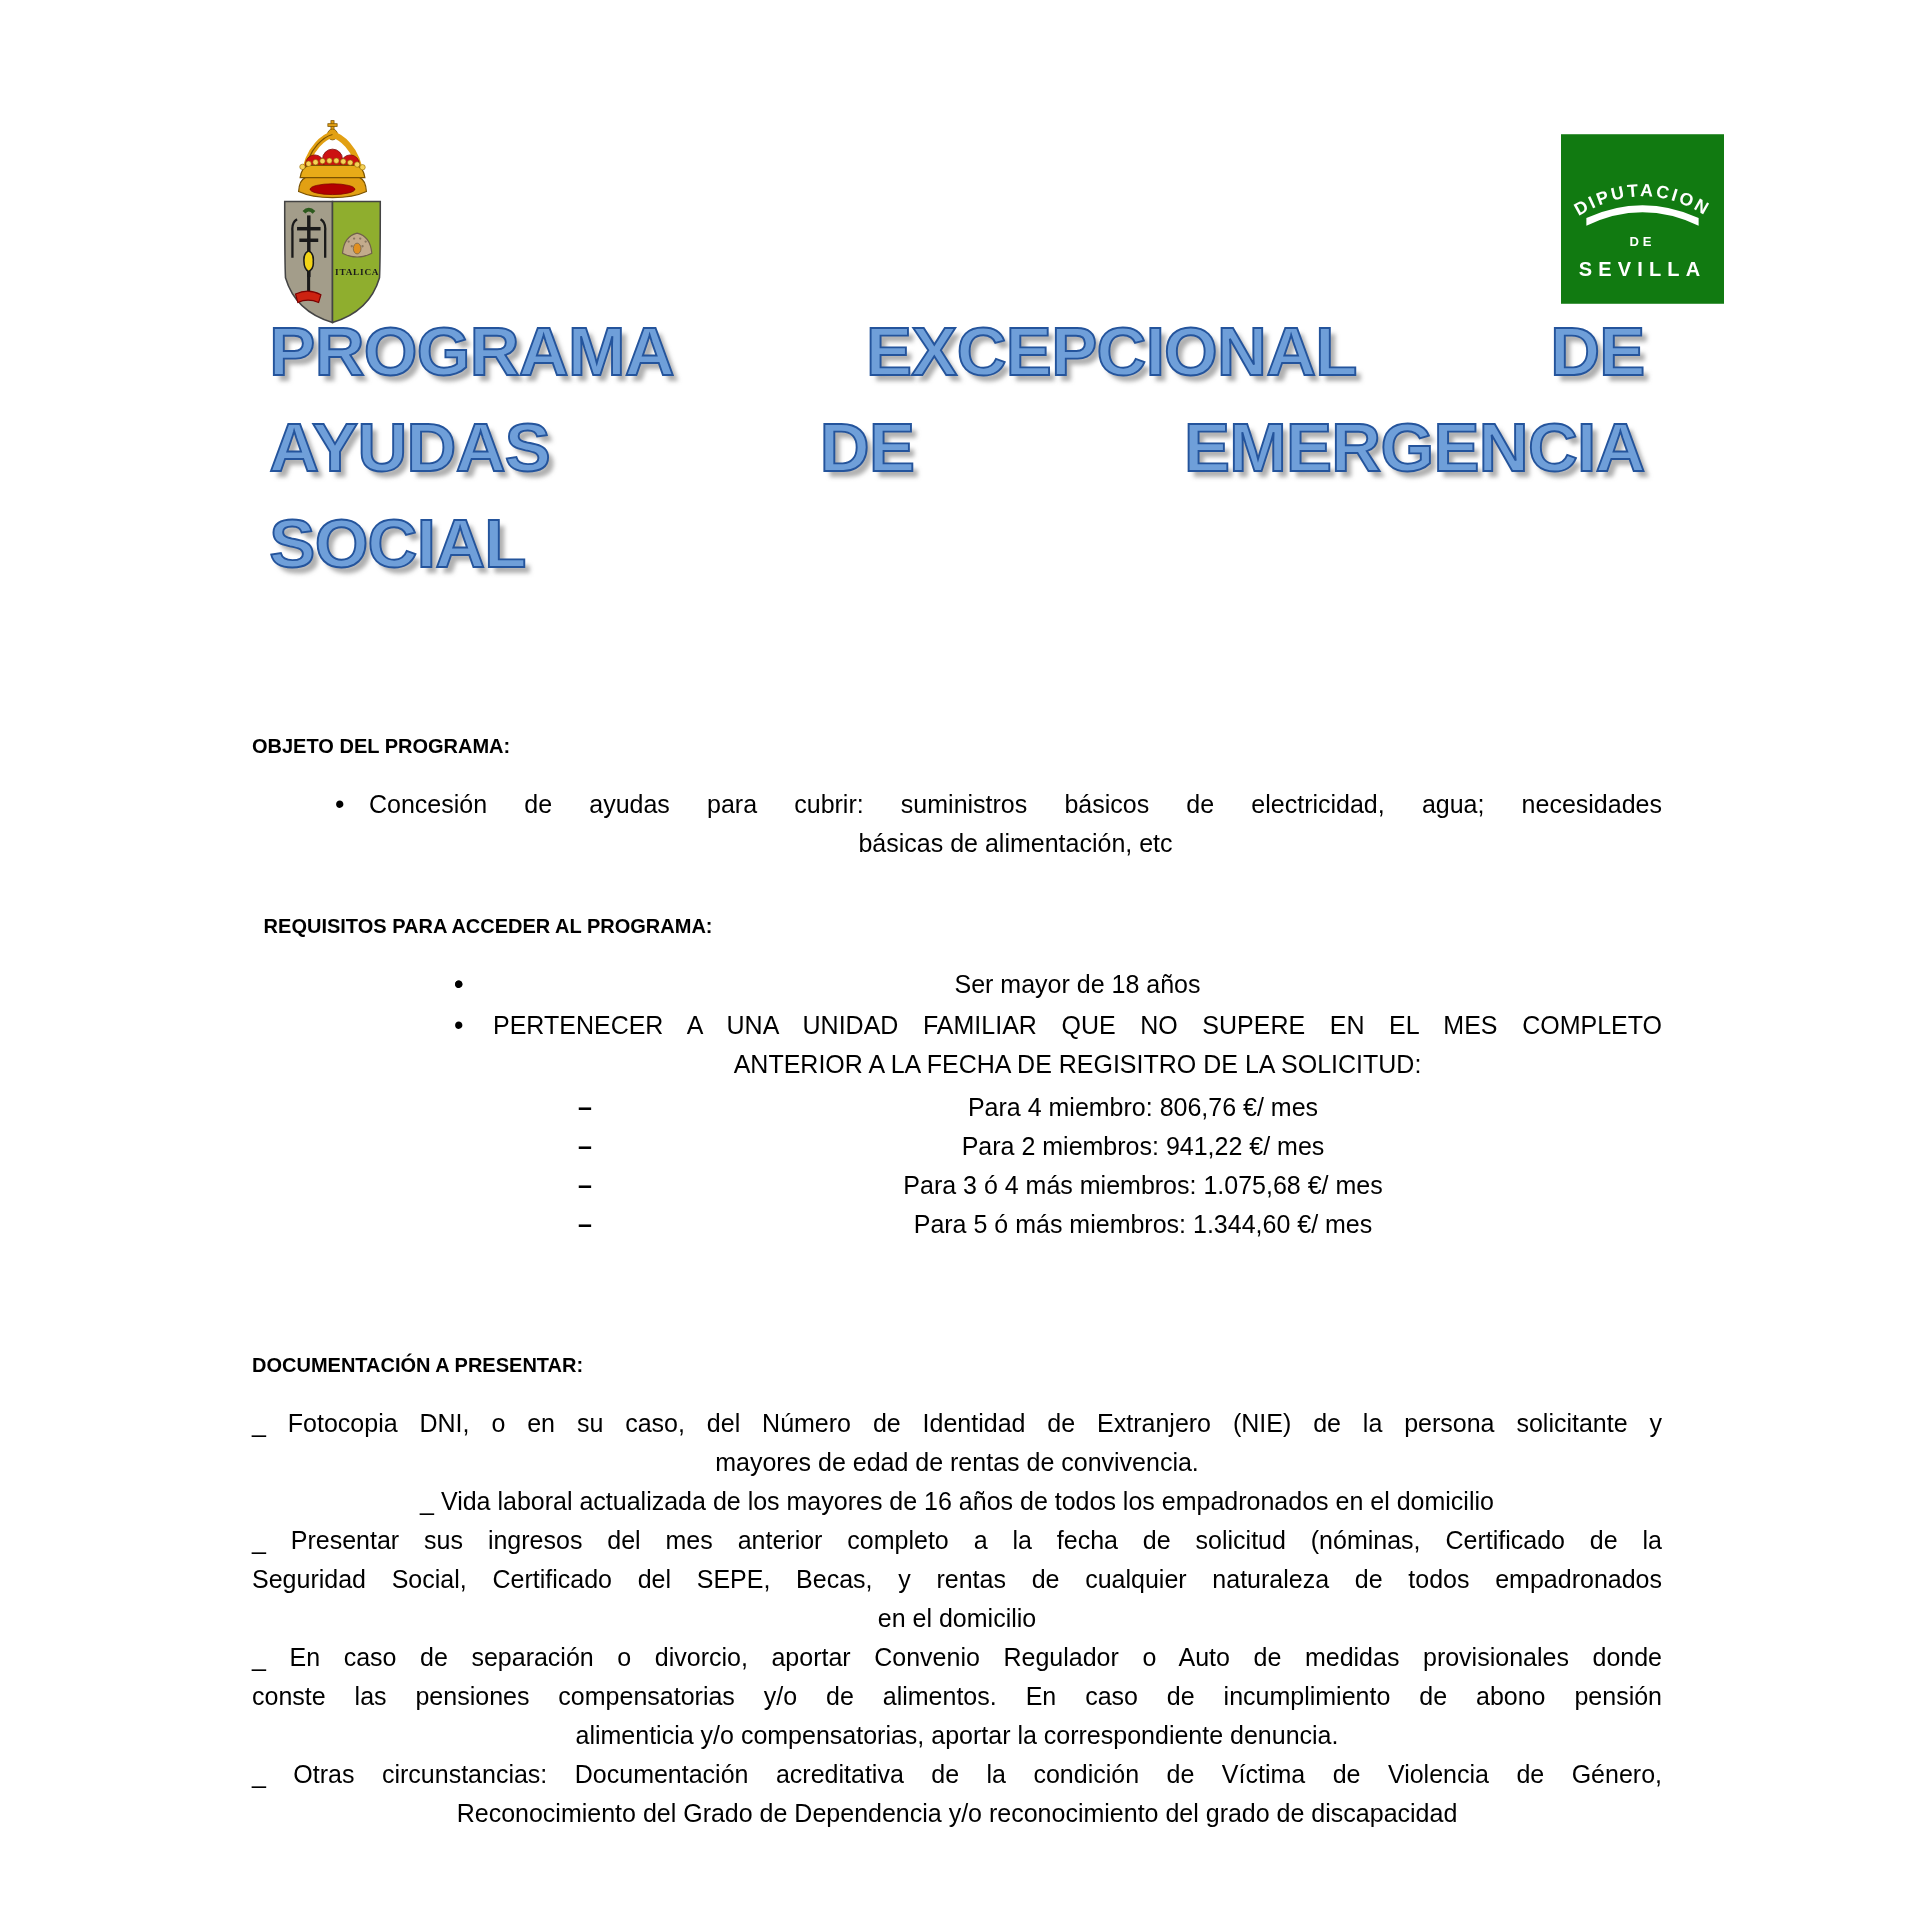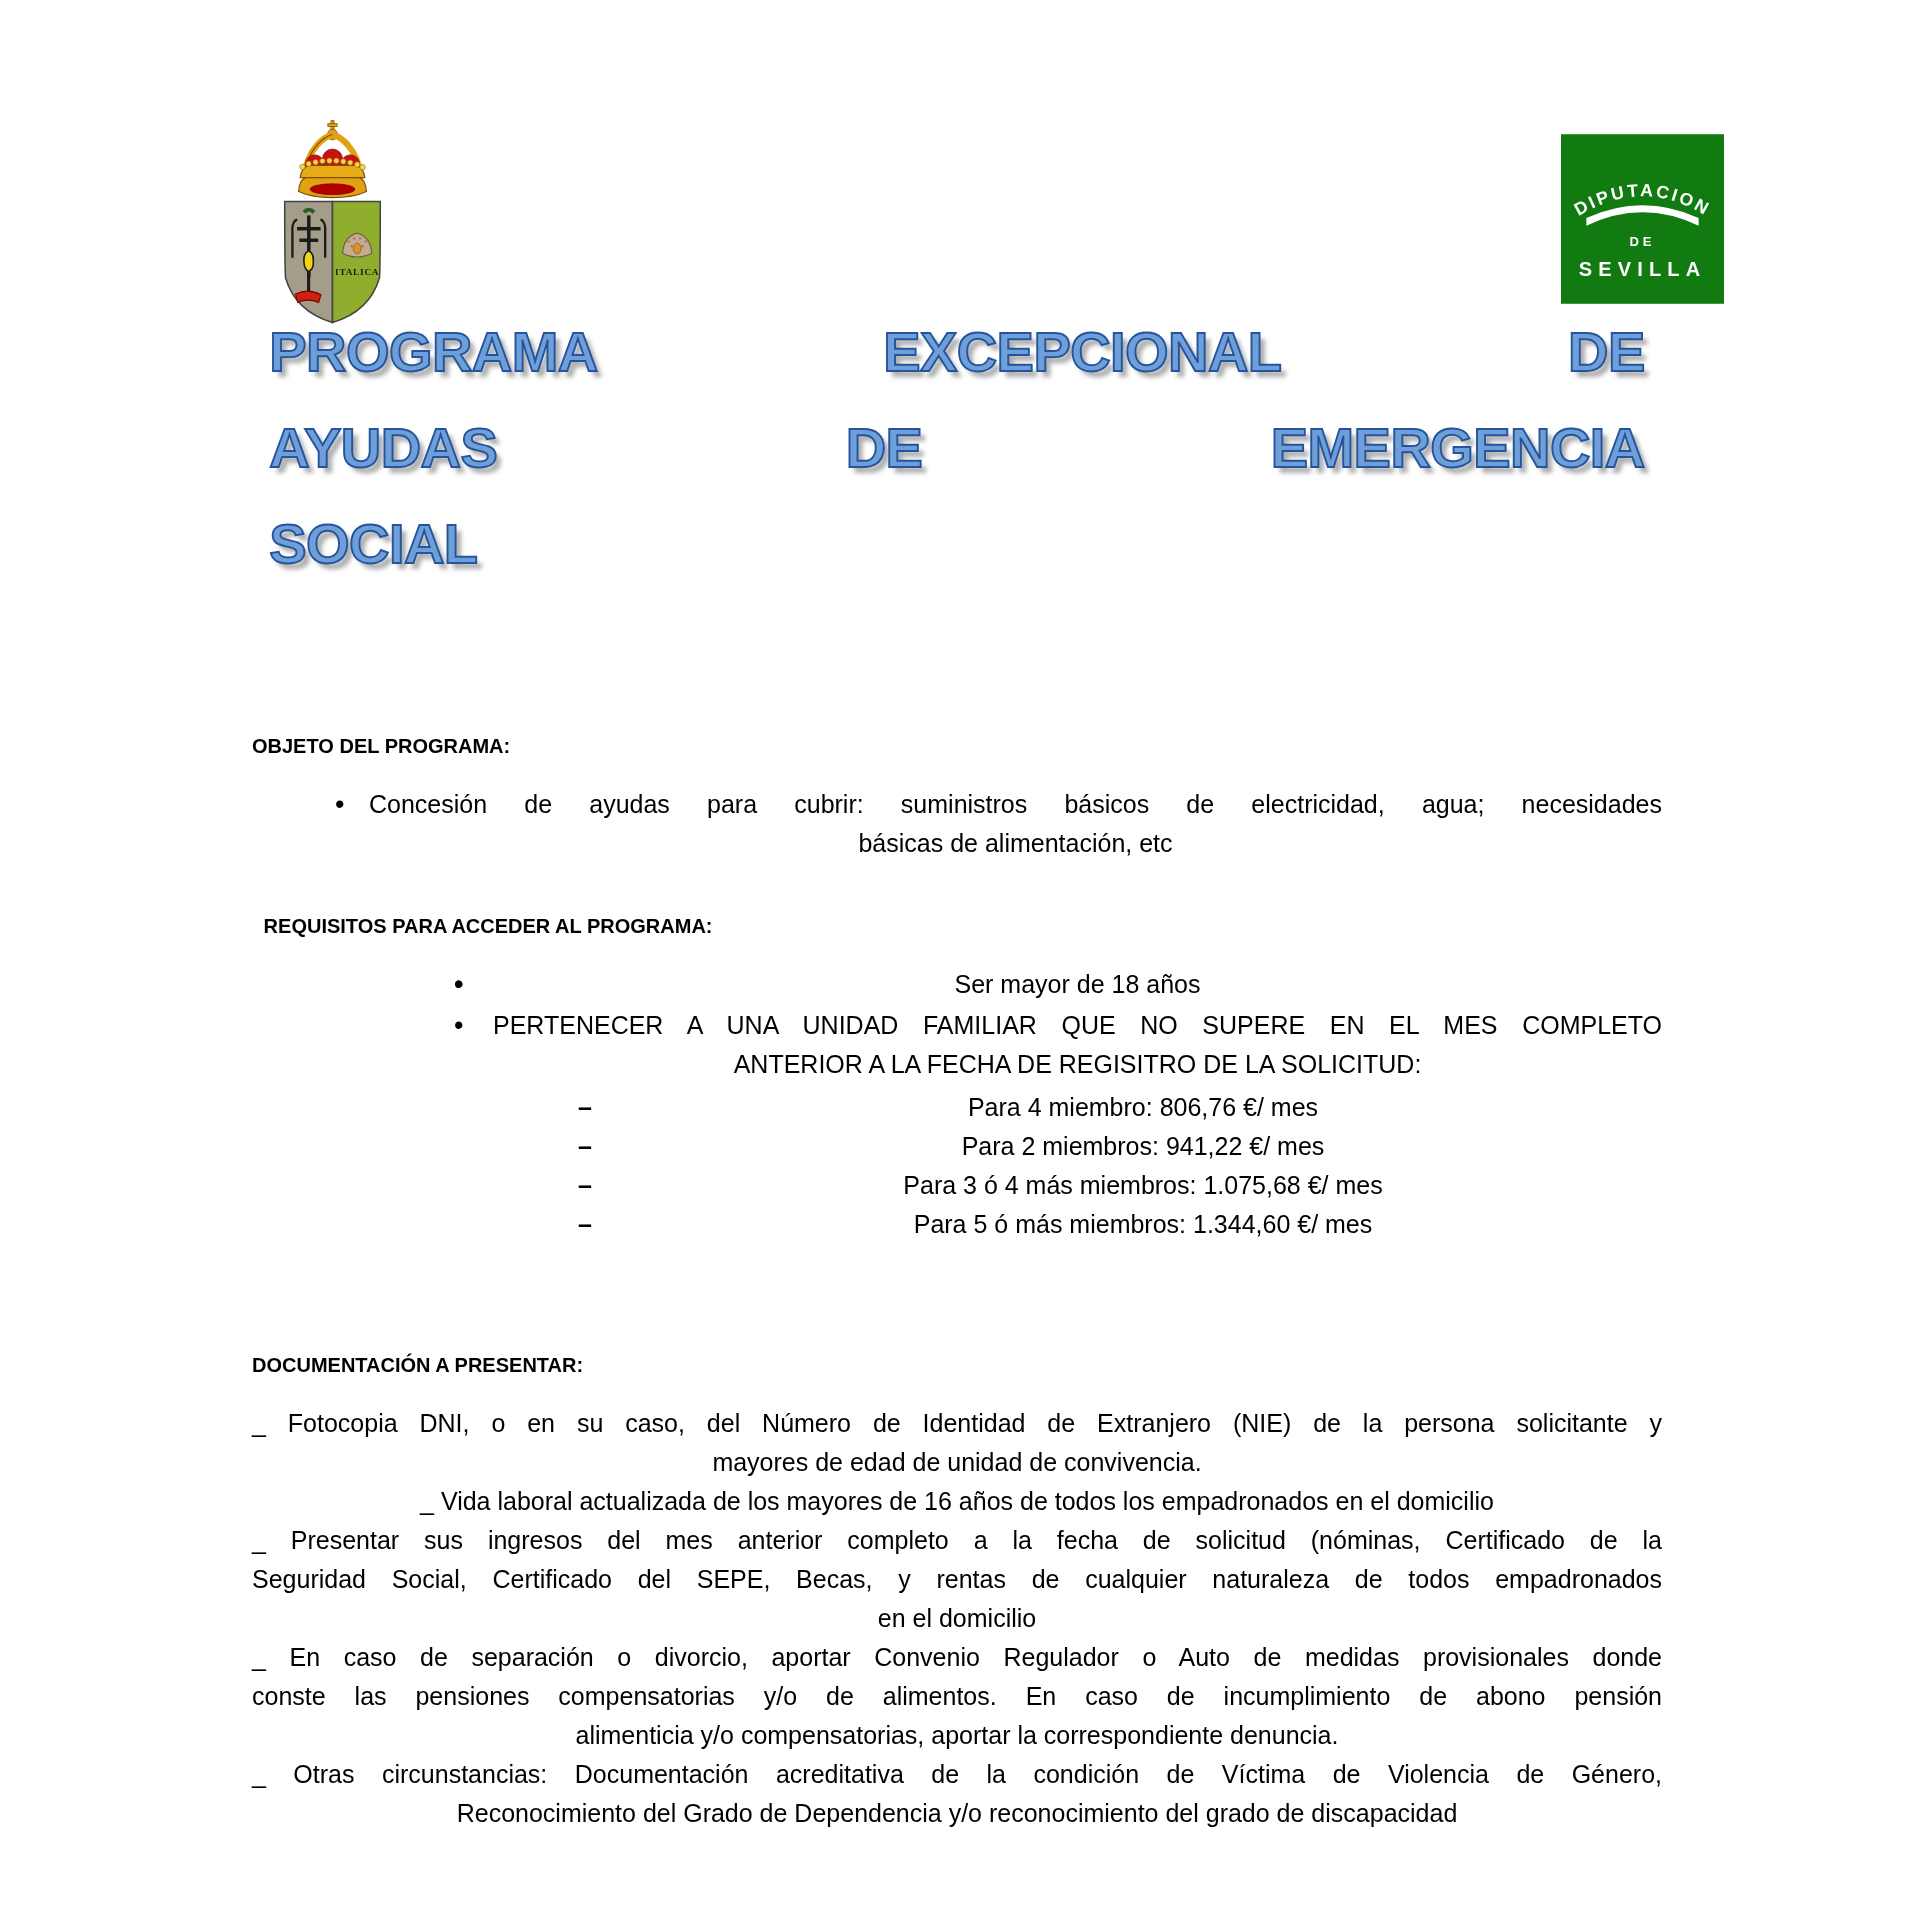--- a/index.html
+++ b/index.html
@@ -17,21 +17,21 @@
   
   .content{position:absolute;left:252px;top:0;width:1410px;}
   
   .wordart{
     font-weight:bold;
     color:#6f9fd9;
     -webkit-text-stroke:1.9px #24549c;
     text-shadow:5.4px 6.2px 4.6px rgba(110,110,110,0.55);
     letter-spacing:-0.01em;
   }
-  #title-block{margin-top:304px;padding:0 17.3px;font-size:56px;line-height:96px;}
+  #title-block{margin-top:304px;padding:0 17.3px;font-size:69px;line-height:96px;}
   #title-block .tline{text-align:left;}
   #title-block .tline.tjust{text-align:justify;text-align-last:justify;}
   
   .heading{font-size:20px;font-weight:bold;line-height:39px;}
   #objeto-heading{margin-top:135px;}
   #requisitos-heading{margin-top:44px;padding-left:11.6px;}
   #documentacion-heading{margin-top:102px;}
   .bodytext{font-size:25px;line-height:39px;}
   .tline{text-align:center;}
   .tjust{text-align:justify;text-align-last:justify;}
@@ -178,21 +178,21 @@
       <div class="brow lvl3">
         <span class="marker">–</span>
         <div class="tline">Para 5 ó más miembros: 1.344,60 €/  mes</div>
       </div>
     </div>
 
     <div id="documentacion-heading" class="heading">DOCUMENTACIÓN A PRESENTAR:</div>
     <div id="doc-paragraphs" class="bodytext">
       <div>
           <div class="tline tjust">_ Fotocopia DNI, o en su caso, del Número de Identidad de Extranjero (NIE) de la persona solicitante y</div>
-          <div class="tline">mayores de edad de unidad de convivencia.</div>
+          <div class="tline">mayores de edad de rentas de convivencia.</div>
         </div>
       <div>
           <div class="tline">_ Vida laboral actualizada de los mayores de 16 años de todos los empadronados en el domicilio</div>
         </div>
       <div>
           <div class="tline tjust">_ Presentar sus ingresos del mes anterior completo a la fecha de solicitud (nóminas, Certificado de la</div>
           <div class="tline tjust">Seguridad Social, Certificado del SEPE, Becas, y rentas de cualquier naturaleza de todos empadronados</div>
           <div class="tline">en el domicilio</div>
         </div>
       <div>

